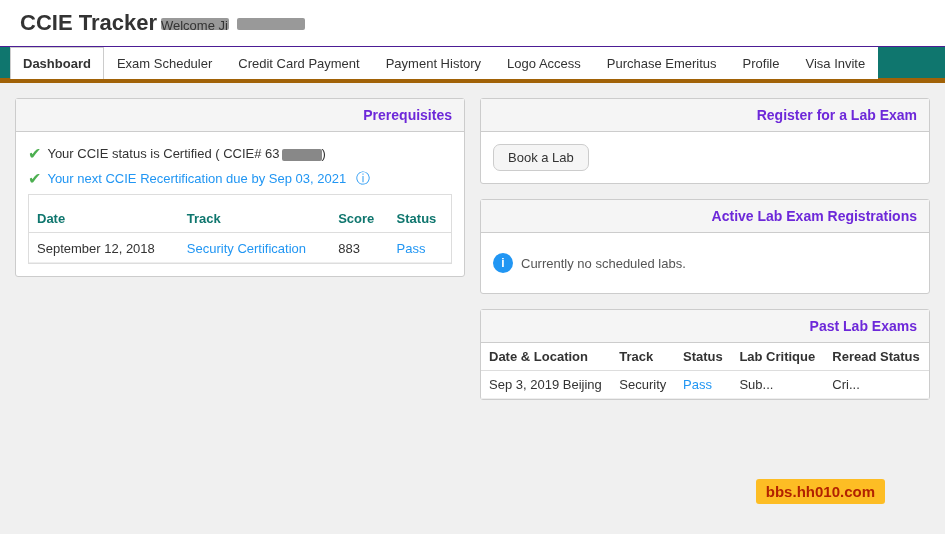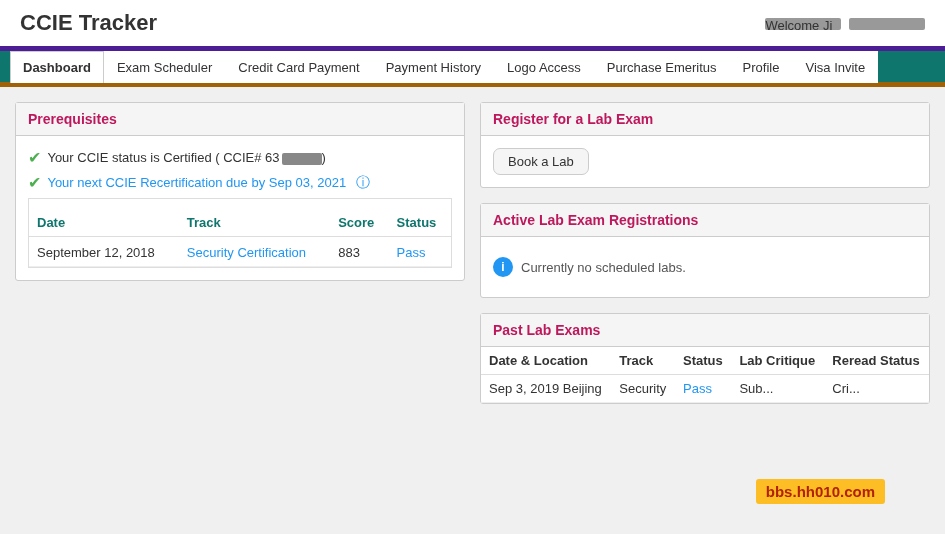--- a/index.html
+++ b/index.html
@@ -4,35 +4,34 @@
   <style>
     * { box-sizing: border-box; margin: 0; padding: 0; }
     body { font-family: Arial, sans-serif; font-size: 13px; background: #f0f0f0; color: #333; }
 
     
     .header {
       background: #fff;
       padding: 10px 20px;
       display: flex;
       align-items: center;
-      justify-content: space-between;
-      border-bottom: 5px solid #4c1d95;
+      border-bottom: 1px solid #4c1d95;
     }
     .header-title {
       font-size: 22px;
       font-weight: bold;
       color: #333;
     }
     .header-welcome {
       font-size: 13px;
       color: #333;
     }
     .header-welcome span {
       display: inline-block;
-      width: 76px;
+      width: 68px;
       height: 12px;
       background: #999;
       border-radius: 2px;
       vertical-align: middle;
       margin-left: 4px;
     }
 
     
     .nav-tabs {
       background: #0f766e;
@@ -85,21 +84,22 @@
       background: #fff;
       border: 1px solid #ccc;
       border-radius: 3px;
     }
     .card-header {
       background: #f5f5f5;
       border-bottom: 1px solid #ccc;
       padding: 8px 12px;
       font-size: 14px;
       font-weight: bold;
-      color: #be185d;
+      color: #6d28d9;
+      text-align: right;
     }
     .card-body {
       padding: 12px;
     }
 
     
     .prereq-item {
       display: flex;
       align-items: center;
       gap: 6px;

